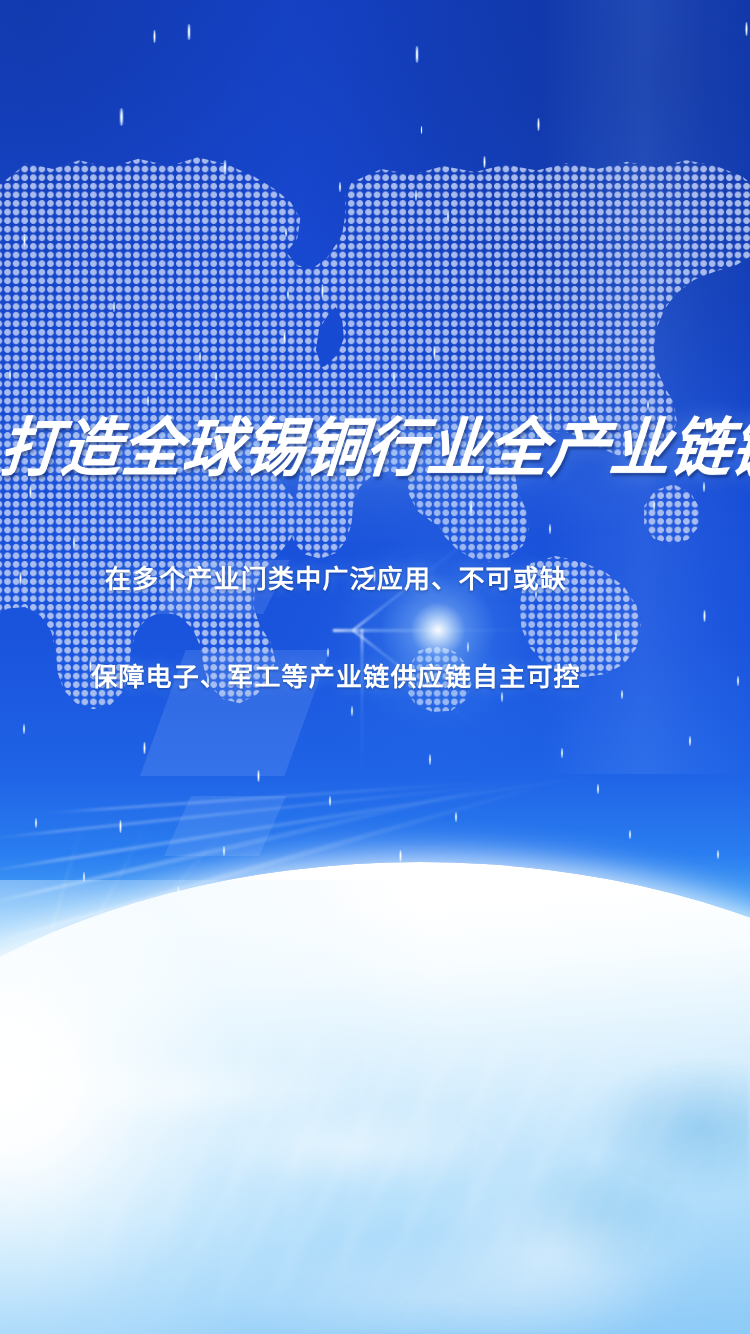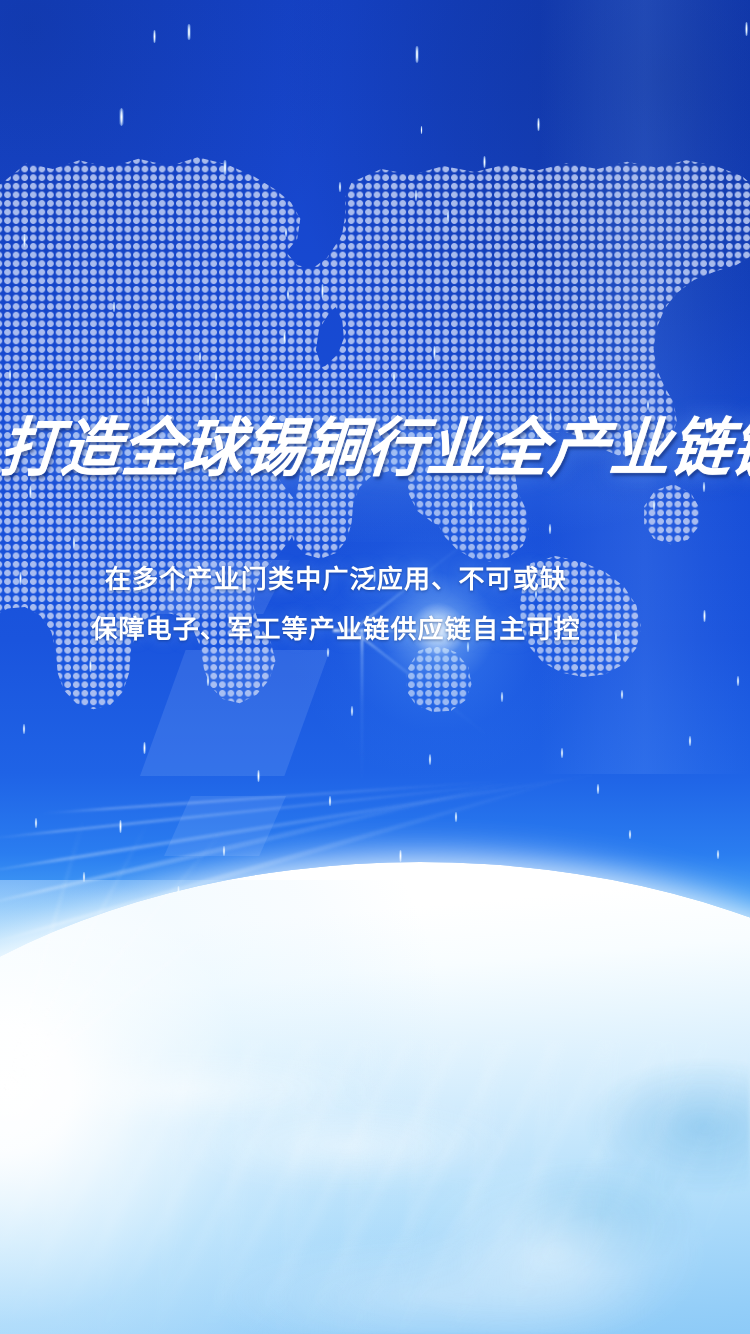--- a/index.html
+++ b/index.html
@@ -348,21 +348,21 @@
     font-size: 26px;
     font-weight: 700;
     letter-spacing: 1.2px;
     line-height: 1;
     white-space: nowrap;
     text-shadow:
       0 1px 3px rgba(10,40,110,0.55),
       0 0 14px rgba(140,195,255,0.40);
   }
   .sub-line.l1 { margin-top: 10px;  }
-  .sub-line.l2 { margin-top: 24px;  }
+  .sub-line.l2 { margin-top: 72px;  }
   .sub-line.l3 { margin-top: 52px;  }
 </style>
 </head>
 <body>
 
 <div id="poster">
 
   <div class="layer sky-base"></div>
   <div class="layer sky-vignette"></div>
   <div class="layer sky-band"></div>

